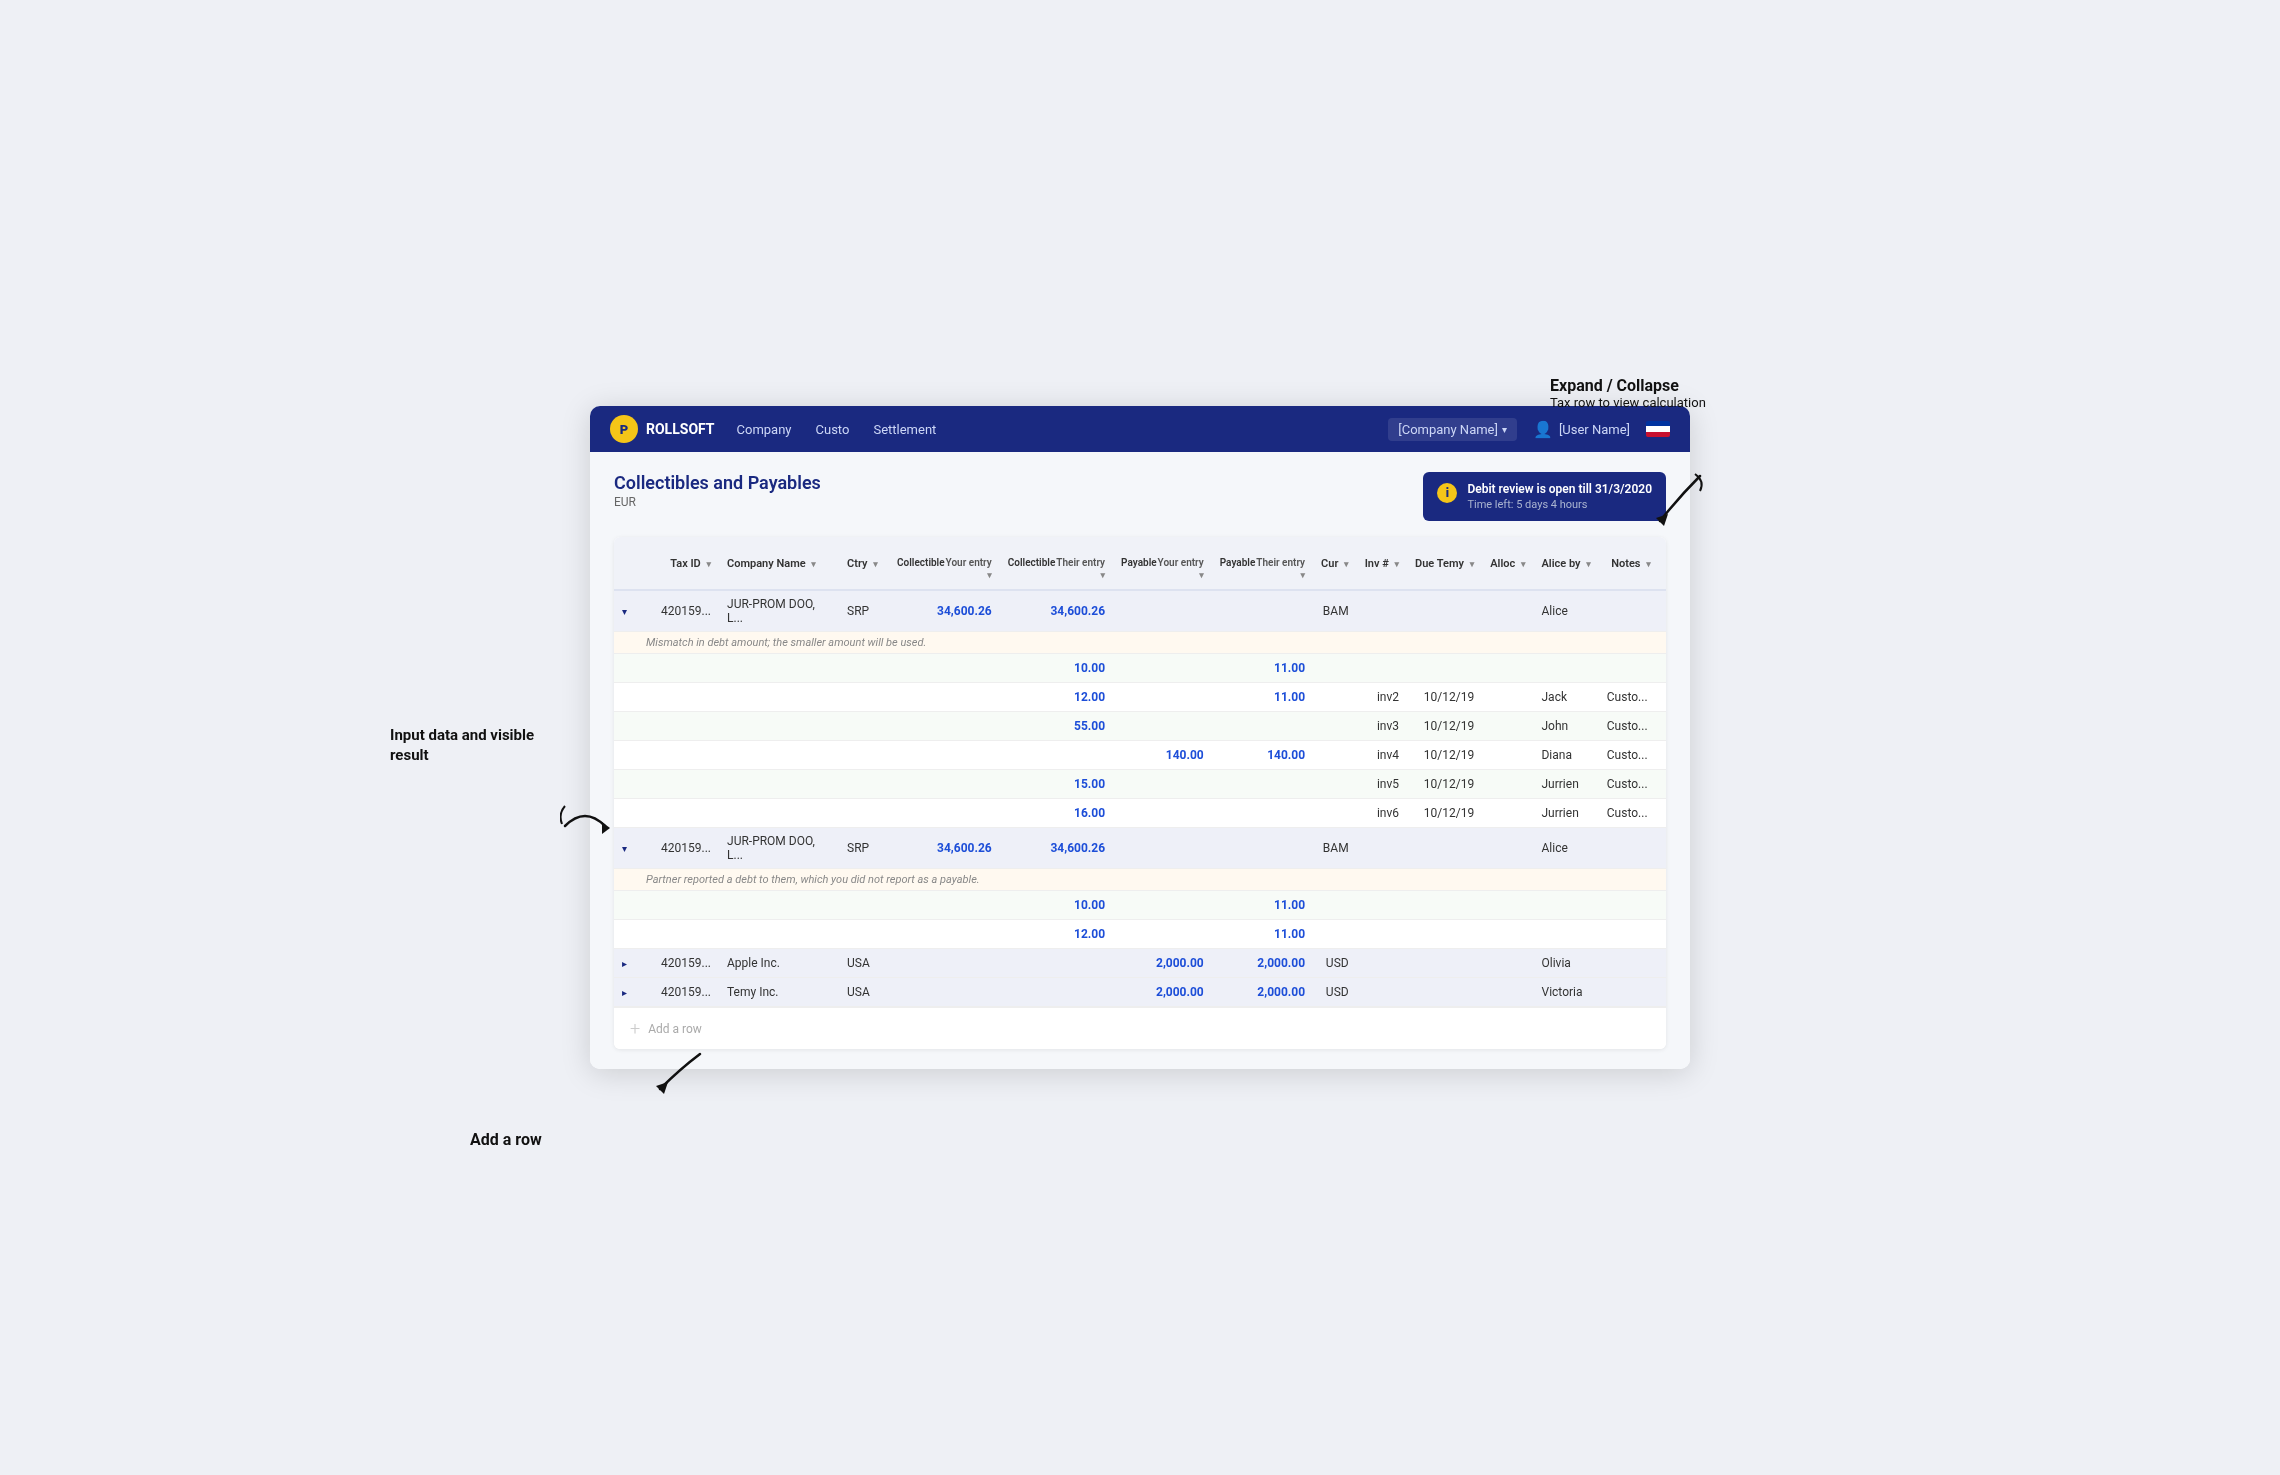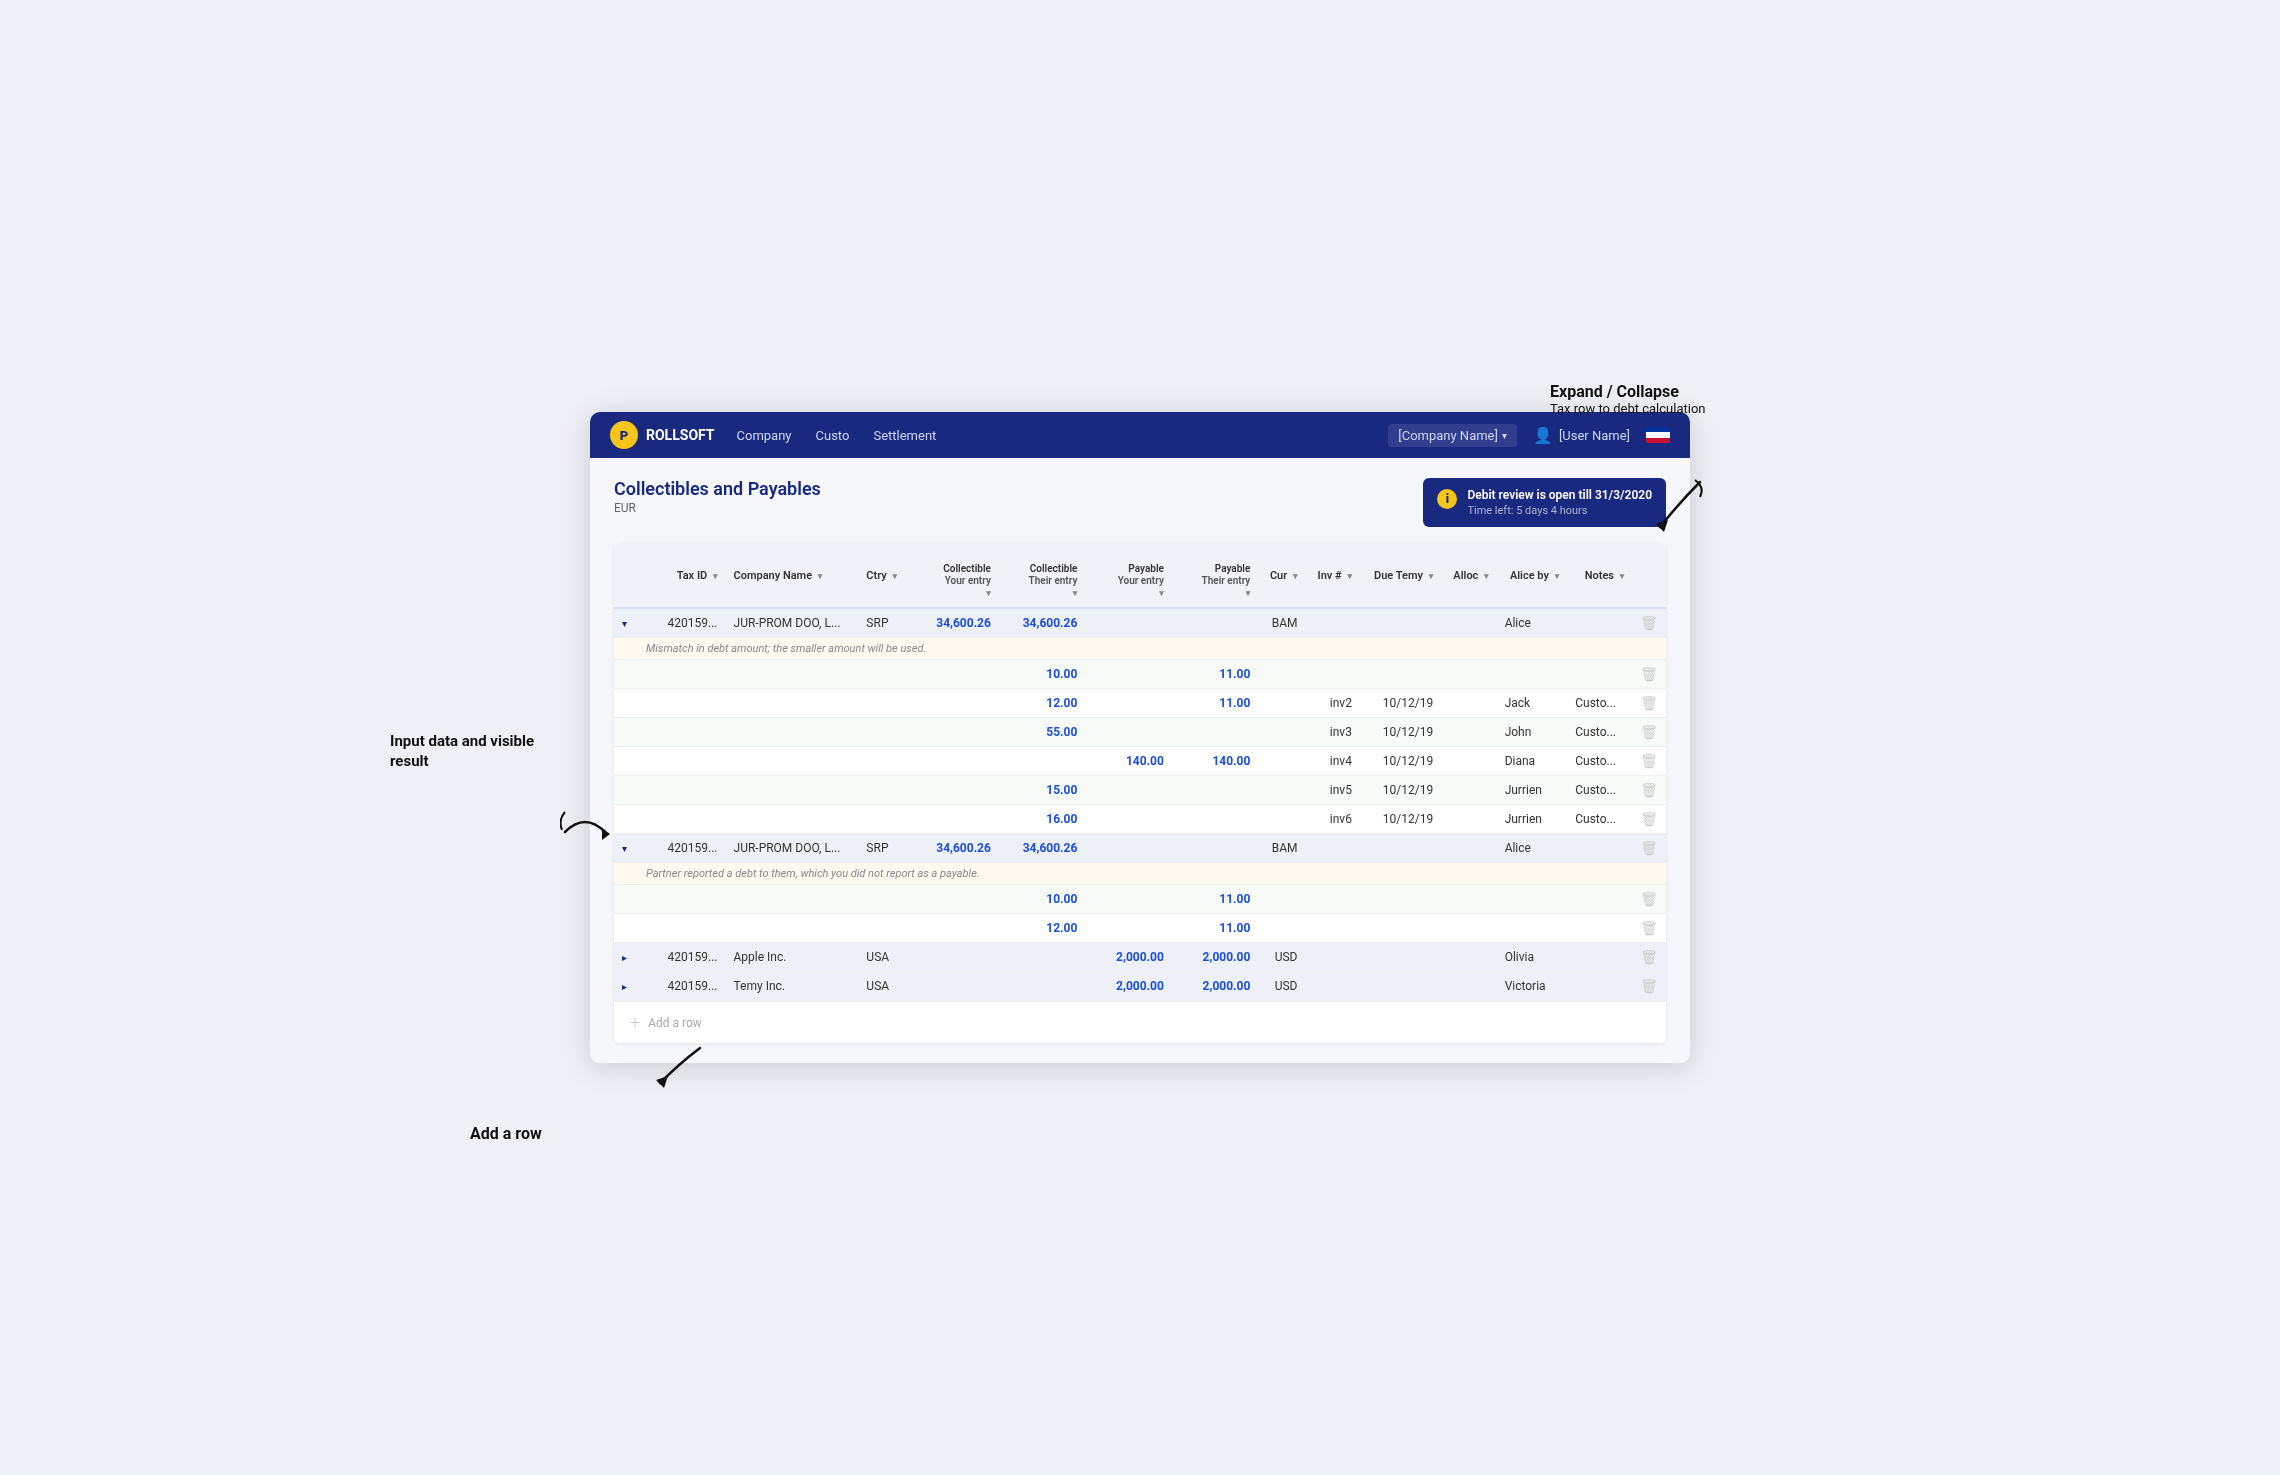--- a/index.html
+++ b/index.html
@@ -234,22 +234,21 @@
     thead th.col-ctry { text-align: left; }
 
     .th-sort-icon {
       display: inline-block;
       margin-left: 3px;
       font-size: 9px;
       color: #888;
     }
     .th-two-line {
       display: flex;
-      flex-direction: column;
-      align-items: flex-end;
+      align-items: flex-start;
       gap: 1px;
       margin-top: 12px;
     }
     .th-two-line .th-line1 { font-size: 10px; }
     .th-two-line .th-line2 { font-size: 10px; color: #555; }
 
     
     tbody tr {
       border-bottom: 1px solid #eee;
     }
@@ -330,21 +329,21 @@
       color: #ccc;
     }
   </style>
 </head>
 <body>
 
 <div class="outer-wrapper">
 
   <div class="annotation annotation-top-right">
     <span style="font-weight:700;font-size:16px;">Expand / Collapse</span>
-    <span class="annotation-sub">Tax row to debt calculation</span>
+    <span class="annotation-sub">Tax row to view calculation</span>
   </div>
 
   <svg class="arrow-top-right" width="80" height="80" viewBox="0 0 80 80">
     <path d="M70 10 Q50 30 30 55" stroke="#111" stroke-width="2.5" fill="none" stroke-linecap="round"></path>
     <polygon points="26,52 34,60 38,48" fill="#111"></polygon>
 
     <path d="M65 8 Q75 15 70 25" stroke="#111" stroke-width="2" fill="none"></path>
   </svg>
 
   <div class="annotation annotation-left">

